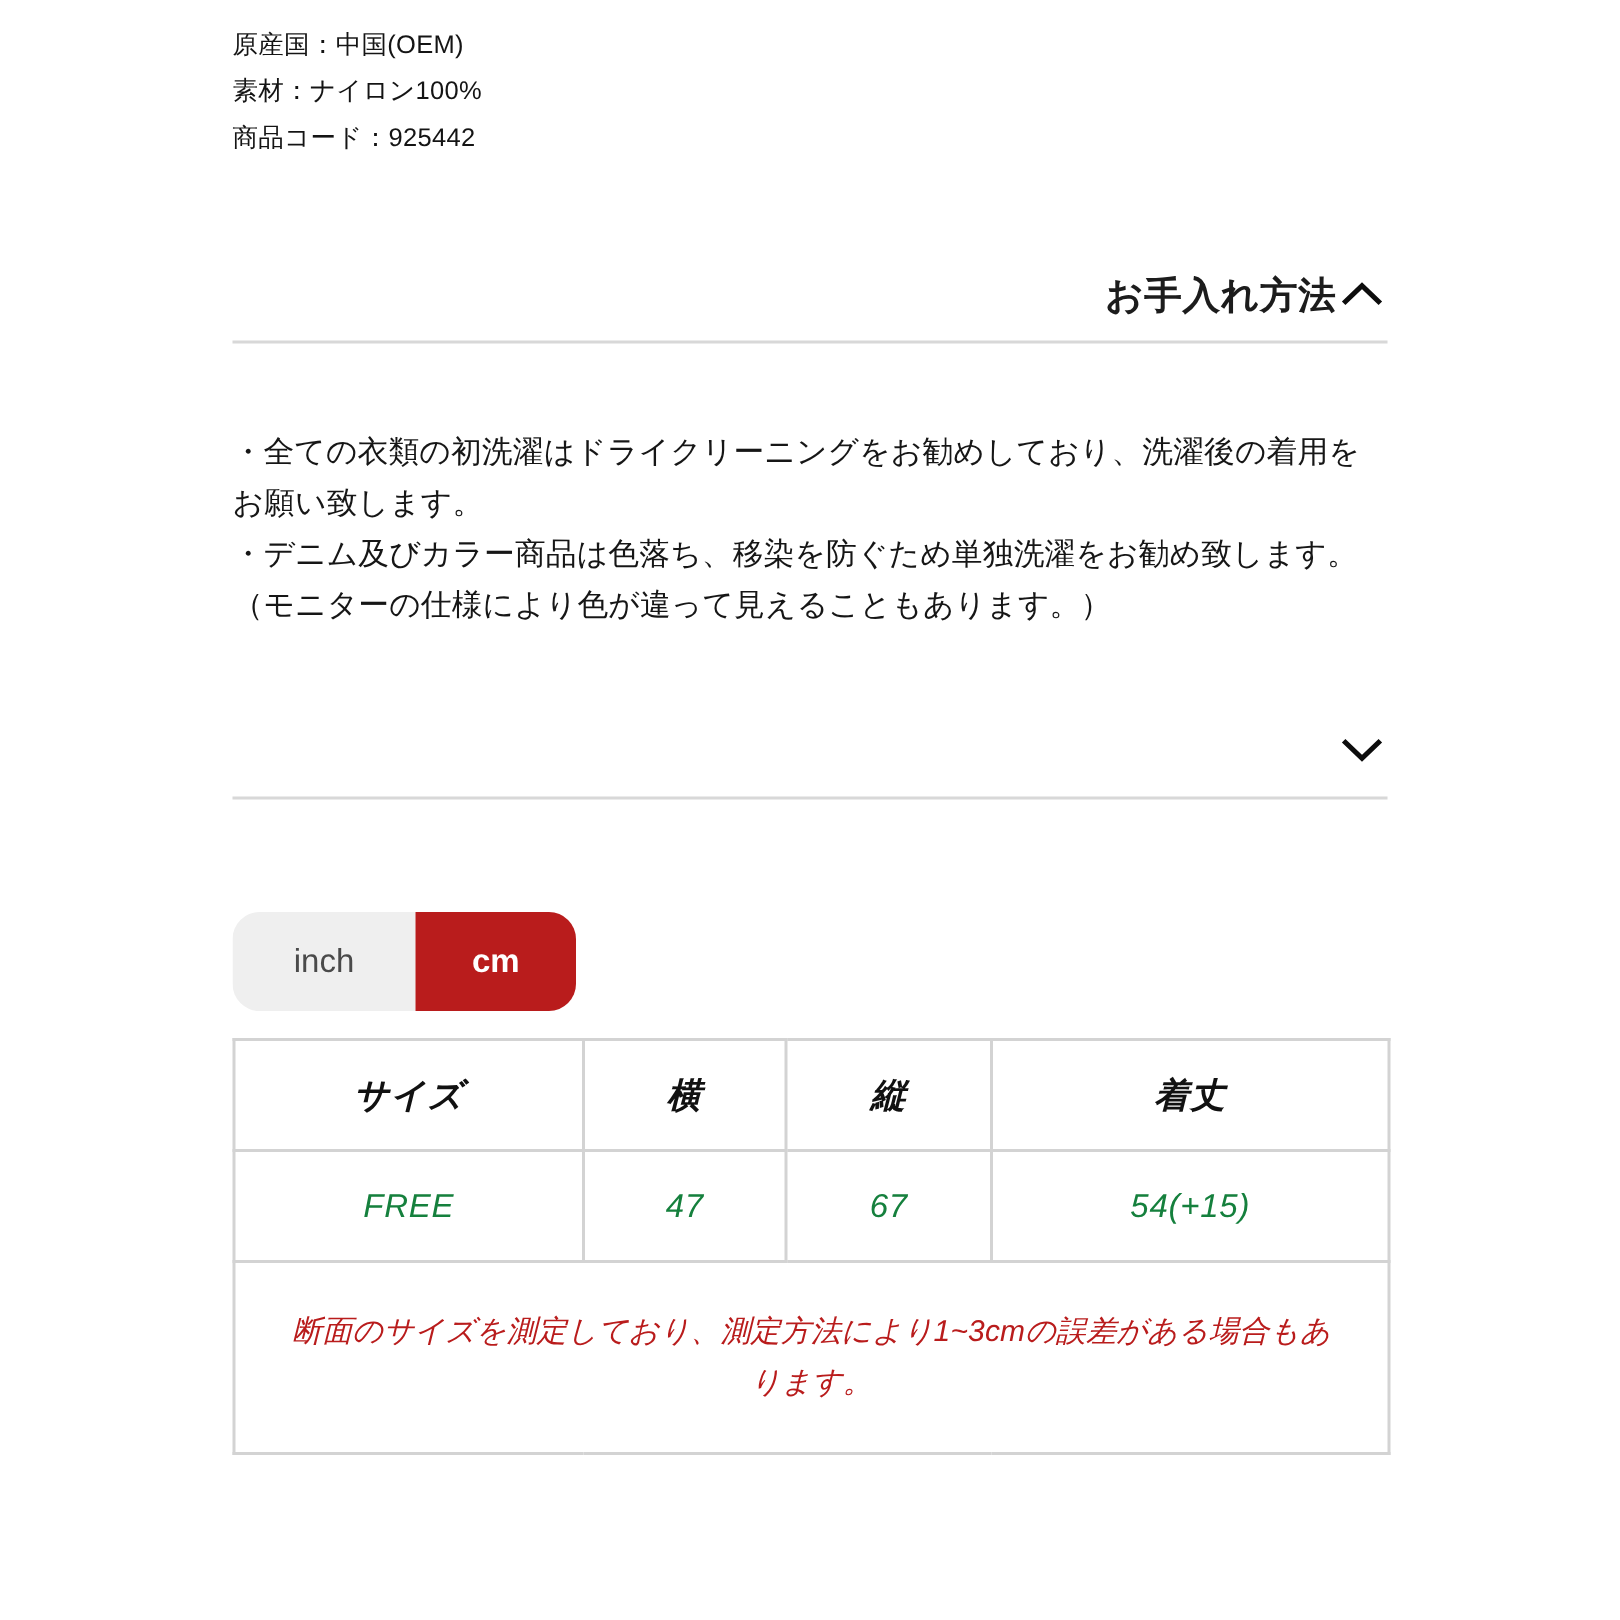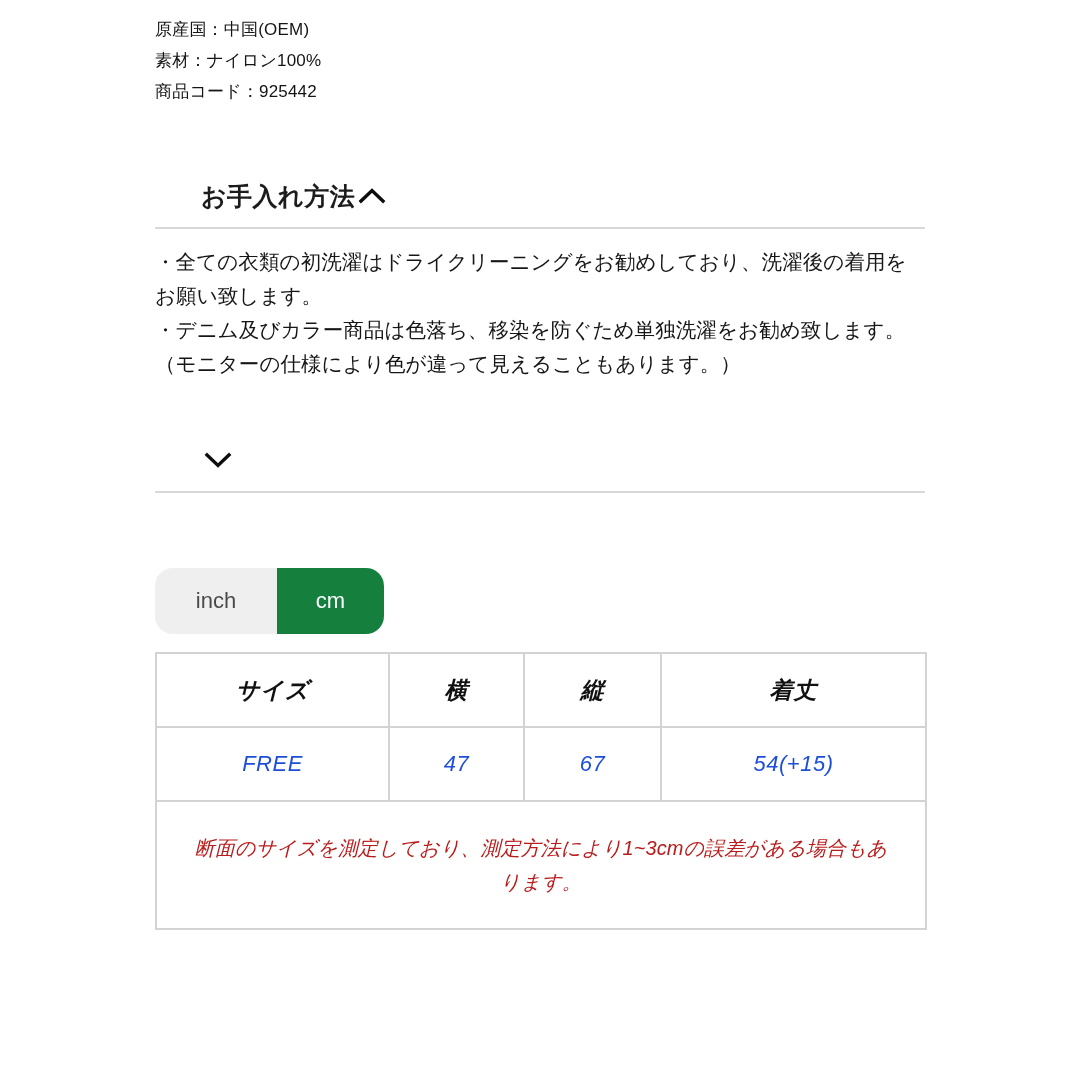--- a/index.html
+++ b/index.html
@@ -41,23 +41,22 @@
   }
 
   
   .accordion {
     position: relative;
   }
   .acc-head {
     position: relative;
     display: flex;
     align-items: center;
-    justify-content: flex-start;
+    justify-content: flex-end;
     height: 62px;
-    margin-left: 46px;
   }
   .acc-title {
     font-size: 25px;
     font-weight: bold;
     color: #1c1c1c;
     letter-spacing: 0.5px;
   }
   .chev {
     width: 34px;
     height: 34px;
@@ -126,21 +125,21 @@
     height: 72px;
     font-size: 23px;
     font-weight: bold;
     color: #111111;
     letter-spacing: 1px;
   }
   .size-table tbody td {
     height: 72px;
     font-size: 22px;
     font-weight: normal;
-    color: #1d4ed8;
+    color: #15803d;
     letter-spacing: 0.5px;
   }
   .size-table td.note-cell {
     height: 110px;
     font-size: 20px;
     line-height: 34px;
     font-weight: normal;
     color: #b91c1c;
     padding: 8px 28px;
     letter-spacing: 0.1px;
@@ -167,21 +166,21 @@
     <div class="accordion" style="margin-top: 58px;">
       <div class="acc-head">
         <span class="acc-title">お手入れ方法</span>
         <span class="chev">
           <svg width="32" height="32" viewBox="0 0 32 32" aria-hidden="true">
             <path d="M5 21 L16 10.5 L27 21" fill="none" stroke="#0d0d0d" stroke-width="3.4" stroke-linecap="square" stroke-linejoin="miter"></path>
           </svg>
         </span>
       </div>
       <div class="rule"></div>
-      <div class="acc-body" style="margin-top: 16px;">
+      <div class="acc-body" style="margin-top: 56px;">
         <p>・全ての衣類の初洗濯はドライクリーニングをお勧めしており、洗濯後の着用をお願い致します。</p>
         <p>・デニム及びカラー商品は色落ち、移染を防ぐため単独洗濯をお勧め致します。</p>
         <p>（モニターの仕様により色が違って見えることもあります。）</p>
       </div>
     </div>
 
     
     <div class="accordion" style="margin-top: 48px;">
       <div class="acc-head">
         <span class="chev">
@@ -189,21 +188,21 @@
             <path d="M5 11 L16 21.5 L27 11" fill="none" stroke="#0d0d0d" stroke-width="3.4" stroke-linecap="square" stroke-linejoin="miter"></path>
           </svg>
         </span>
       </div>
       <div class="rule"></div>
     </div>
 
     
     <div class="unit-toggle" style="margin-top: 75px;">
       <div class="unit-btn inactive" style="background: rgb(239, 239, 239);">inch</div>
-      <div class="unit-btn active" style="background: #15803d;">cm</div>
+      <div class="unit-btn active" style="background: #b91c1c; font-weight: bold;">cm</div>
     </div>
 
     
     <table class="size-table" style="margin-top: 18px; font-style: italic;">
       <colgroup>
         <col class="c-size">
           <col class="c-w">
           <col class="c-h">
           <col class="c-len">
       </colgroup>

